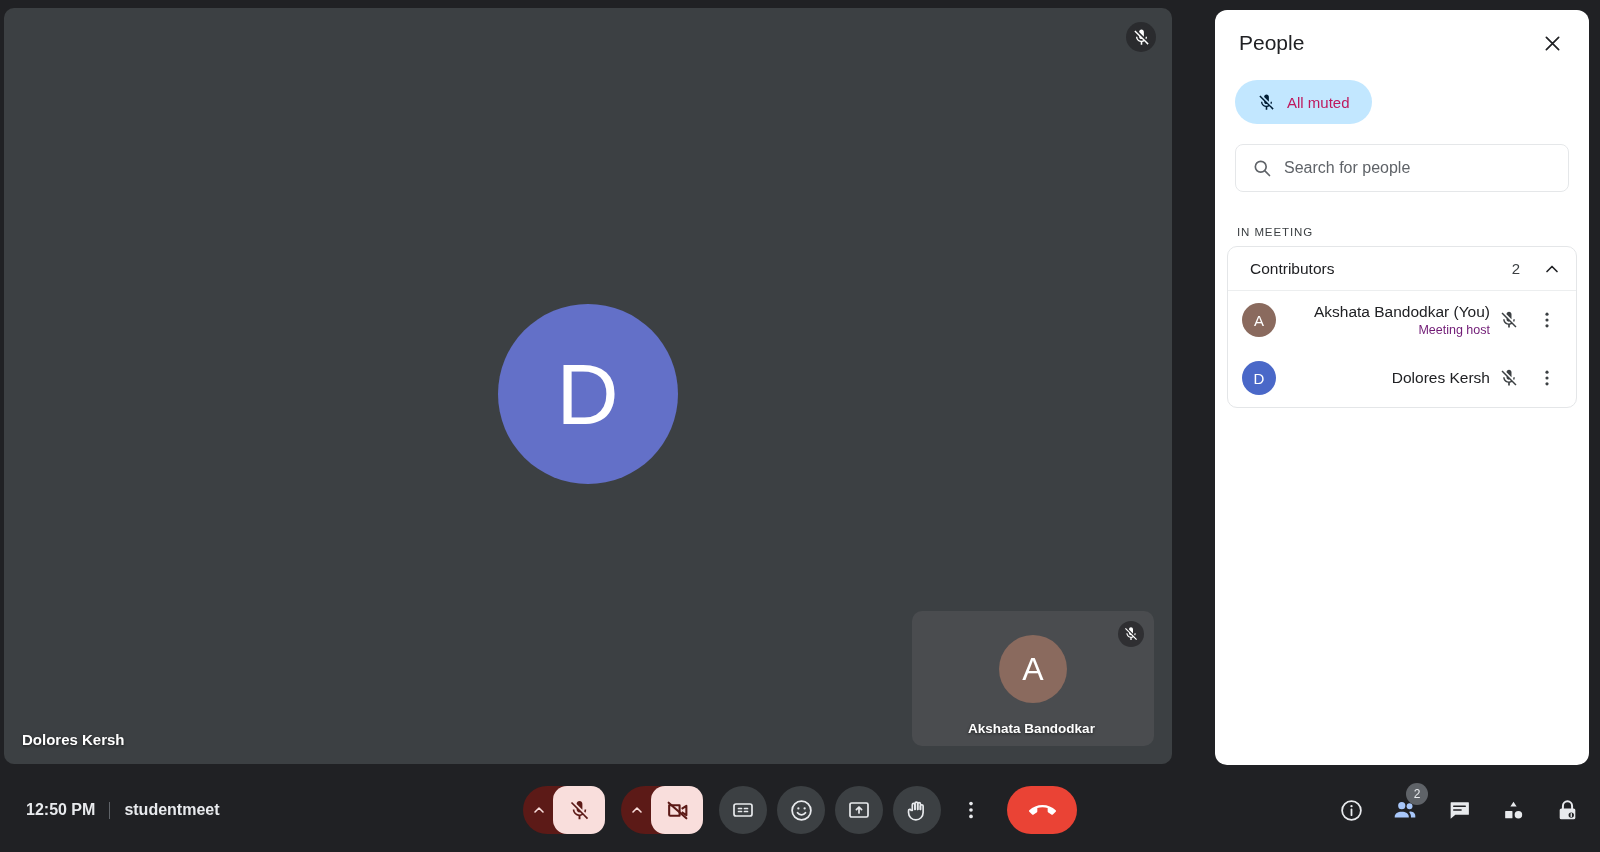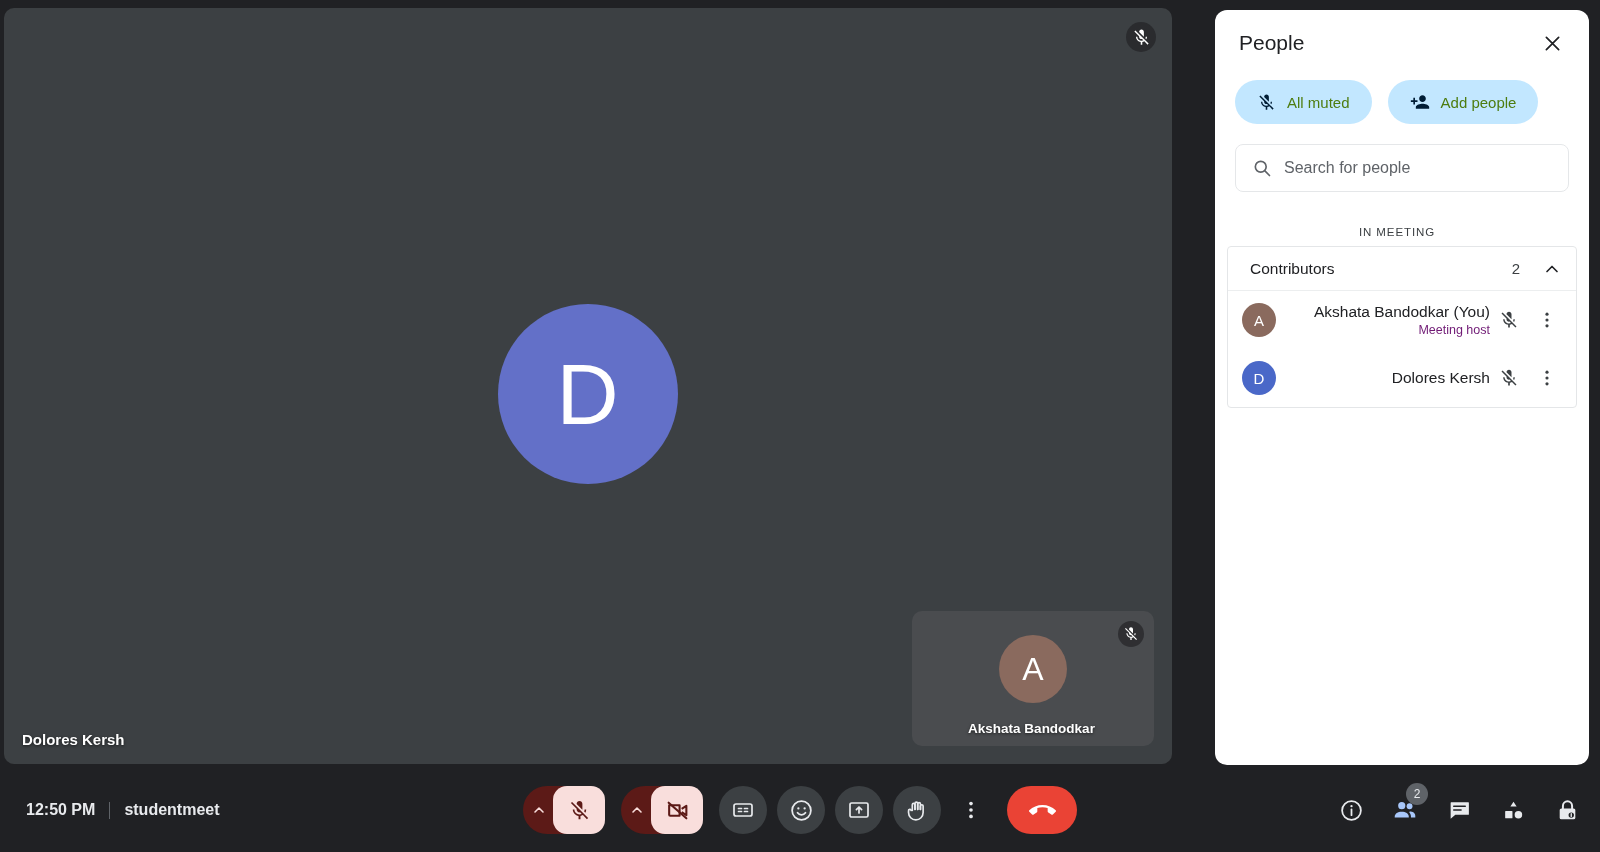--- a/index.html
+++ b/index.html
@@ -69,44 +69,44 @@
   }
   #panel-title { font-size:21px; color:#202124; flex:1; }
   #panel-close {
     width:38px; height:38px; border-radius:50%; border:0; background:transparent;
     display:flex; align-items:center; justify-content:center; cursor:pointer;
   }
 
   #chips-row { display:flex; gap:16px; padding:4px 18px 0 20px; flex:none; }
   .chip {
     height:44px; border-radius:22px; border:0; background:#c2e7ff;
-    color:#4d7c0f; font-size:15px; font-family:inherit;
+    color:#be185d; font-size:15px; font-family:inherit;
     display:flex; align-items:center; gap:11px;
     padding:0 22px; cursor:pointer; white-space:nowrap;justify-content:center;
   }
 
   #search-wrap { padding:20px 20px 12px 20px; flex:none; }
   #search-box {
     height:48px; border:1px solid #e5e7e9; border-radius:8px;
     display:flex; align-items:center; gap:12px; padding:0 16px;
     background:#fff;
   }
   #search-input {
     border:0; outline:0; background:transparent; flex:1;
     font-family:inherit; font-size:16px; color:#202124;
   }
   #search-input::placeholder { color:#5f6368; }
 
   #section-label {
     padding:22px 32px 8px 22px; flex:none;
-    font-size:11.5px; letter-spacing:.9px; color:#3c4043; font-weight:500;text-align:center;
+    font-size:11.5px; letter-spacing:.9px; color:#3c4043; font-weight:500;
   }
 
   #group-card {
-    margin:0 12px; border:1px solid #e4e6e8; border-radius:4px;
+    margin:0 12px; border:1px solid #e4e6e8; border-radius:10px;
     overflow:hidden; flex:none;
   }
   #group-head {
     height:44px; display:flex; align-items:center;
     padding:0 14px 0 22px; border-bottom:1px solid #eceeef; cursor:pointer;
   }
   #group-name { flex:1; font-size:15.5px; color:#202124; }
   #group-count { font-size:15px; color:#3c4043; margin-right:22px; }
 
   .person-row {
@@ -224,26 +224,20 @@
   </div>
 
   <div id="chips-row">
     <button class="chip">
       <svg width="19" height="19" viewBox="0 0 24 24" fill="#001d35">
         <path d="M19 11h-1.7c0 .74-.16 1.43-.43 2.05l1.23 1.23c.56-.98.9-2.09.9-3.28zM15 11.16V5c0-1.66-1.34-3-3-3S9 3.34 9 5v.18l6 5.98zM4.27 3L3 4.27l6 6V11c0 1.66 1.33 3 3 3 .23 0 .44-.03.65-.08l1.66 1.66c-.71.33-1.5.52-2.31.52-2.76 0-5.3-2.1-5.3-5.1H5c0 3.41 2.72 6.23 6 6.72V21h2v-3.28c.91-.13 1.77-.45 2.54-.9L19.73 21 21 19.73 4.27 3z"></path>
       </svg>
       <span>All muted</span>
     </button>
 
-    <button class="chip">
-      <svg width="20" height="20" viewBox="0 0 24 24" fill="#001d35">
-        <path d="M15 12c2.21 0 4-1.79 4-4s-1.79-4-4-4-4 1.79-4 4 1.79 4 4 4zm0 2c-2.67 0-8 1.34-8 4v2h16v-2c0-2.66-5.33-4-8-4zM6 10V7H4v3H1v2h3v3h2v-3h3v-2H6z"></path>
-      </svg>
-      <span>Add people</span>
-    </button>
   </div>
 
   <div id="search-wrap">
     <div id="search-box">
       <svg width="20" height="20" viewBox="0 0 24 24" fill="none" stroke="#5f6368" stroke-width="2" stroke-linecap="round">
         <circle cx="10.5" cy="10.5" r="6.5"></circle>
           <path d="M15.5 15.5L21 21"></path>
       </svg>
       <input id="search-input" type="text" placeholder="Search for people" style="">
     </div>

